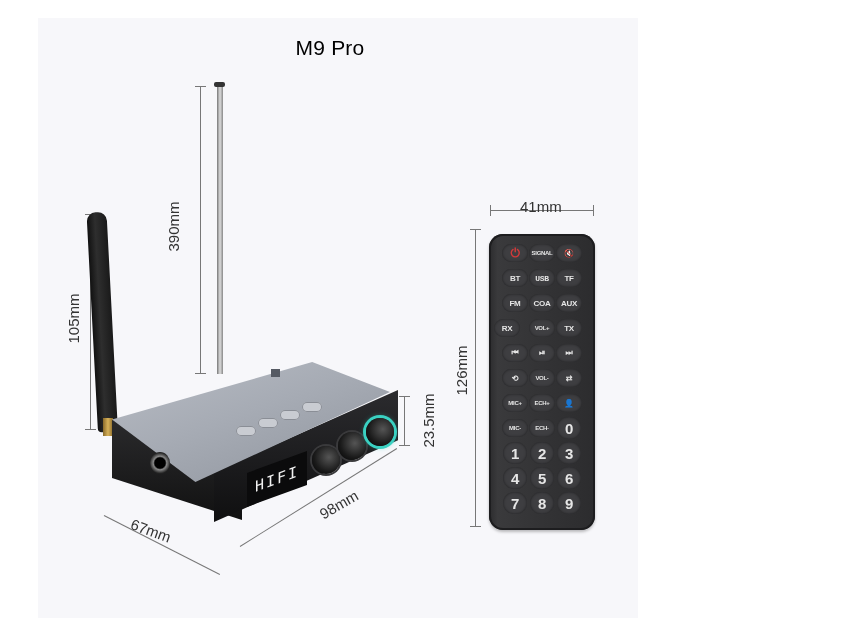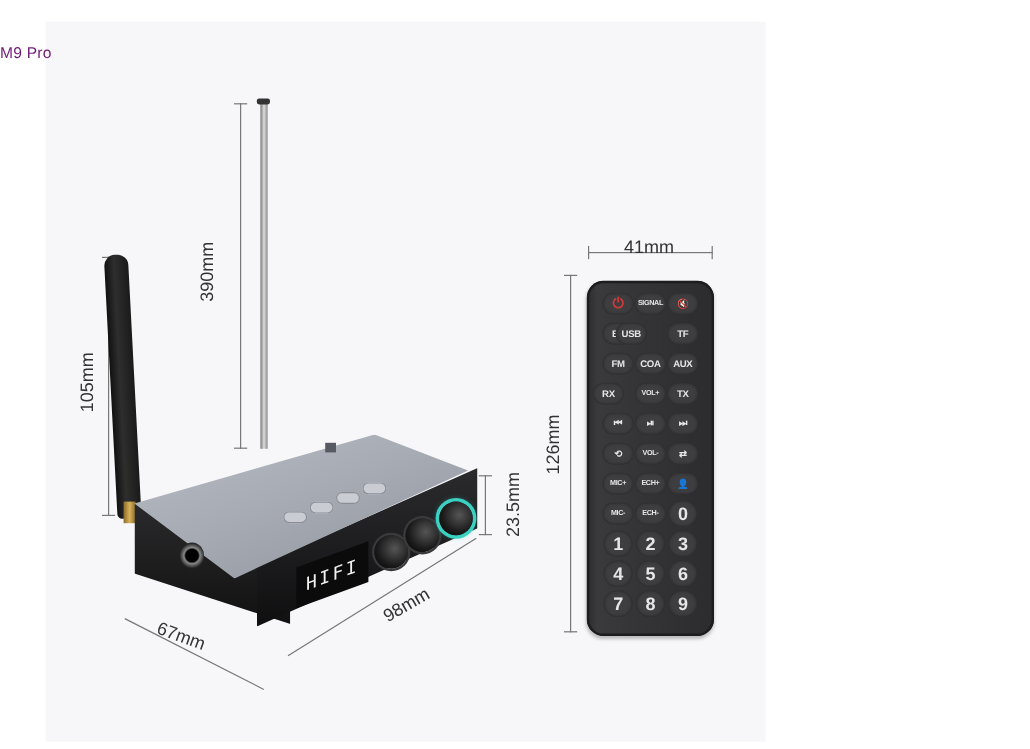--- a/index.html
+++ b/index.html
@@ -1,18 +1,18 @@
 <!DOCTYPE html>
 <html><head>
 <meta charset="utf-8">
 <style>
   html,body{margin:0;padding:0;background:#ffffff;}
   body{width:858px;height:624px;position:relative;overflow:hidden;font-family:"Liberation Sans",sans-serif;}
   .panel{position:absolute;left:38px;top:18px;width:600px;height:600px;background:#f7f7fa;}
-  .title{position:absolute;left:0;top:36px;width:660px;font-size:13px;color:#701a75;letter-spacing:0.2px;}
+  .title{position:absolute;left:0;top:36px;width:660px;text-align:center;font-size:21px;color:#000000;letter-spacing:0.2px;}
   .dim{position:absolute;font-size:15px;color:#333;white-space:nowrap;}
   .vline{position:absolute;width:1px;background:#777;}
   .hline{position:absolute;height:1px;background:#777;}
   .cap-h{position:absolute;height:1px;width:11px;background:#777;}
   .cap-v{position:absolute;width:1px;height:11px;background:#777;}
   .rot{transform-origin:center center;}
 
   
   .remote{position:absolute;left:489px;top:234px;width:106px;height:296px;border-radius:14px;
     background:linear-gradient(90deg,#2b2b2d 0%,#3a3a3c 8%,#333335 50%,#2c2c2e 100%);
@@ -107,21 +107,21 @@
 <div class="vline" style="left:475px;top:229px;height:298px;"></div>
 <div class="cap-h" style="left:470px;top:229px;"></div>
 <div class="cap-h" style="left:470px;top:526px;"></div>
 <div class="dim rot" style="left:436px;top:362px;transform:rotate(-90deg);">126mm</div>
 
 <div class="remote" id="remote">
     <div class="rbtn power" style="left: 13px; top: 10px;">⏻</div>
     <div class="rbtn small" style="left: 40px; top: 10px;">SIGNAL</div>
     <div class="rbtn icon" style="left: 67px; top: 10px;">🔇</div>
     <div class="rbtn" style="left: 13px; top: 35px;">BT</div>
-    <div class="rbtn" style="left: 24px; top: 35px;">USB</div>
+    <div class="rbtn" style="left: 40px; top: 35px; font-family: Liberation Mono, monospace;">USB</div>
     <div class="rbtn" style="left: 67px; top: 35px;">TF</div>
     <div class="rbtn" style="left: 13px; top: 60px;">FM</div>
     <div class="rbtn" style="left: 40px; top: 60px;">COA</div>
     <div class="rbtn" style="left: 67px; top: 60px;">AUX</div>
     <div class="rbtn" style="left: 5px; top: 85px;">RX</div>
     <div class="rbtn small" style="left: 40px; top: 85px;">VOL+</div>
     <div class="rbtn" style="left: 67px; top: 85px;">TX</div>
     <div class="rbtn" style="left: 13px; top: 110px;">⏮</div>
     <div class="rbtn" style="left: 40px; top: 110px;">⏯</div>
     <div class="rbtn" style="left: 67px; top: 110px;">⏭</div>

